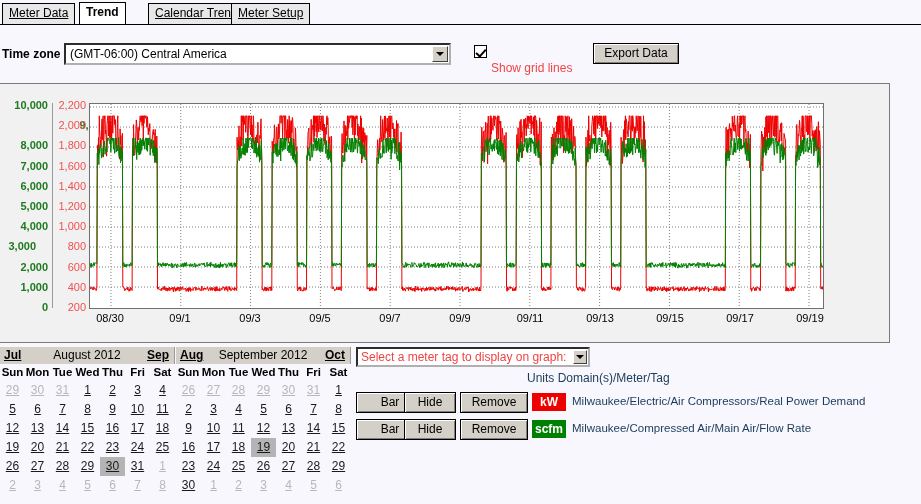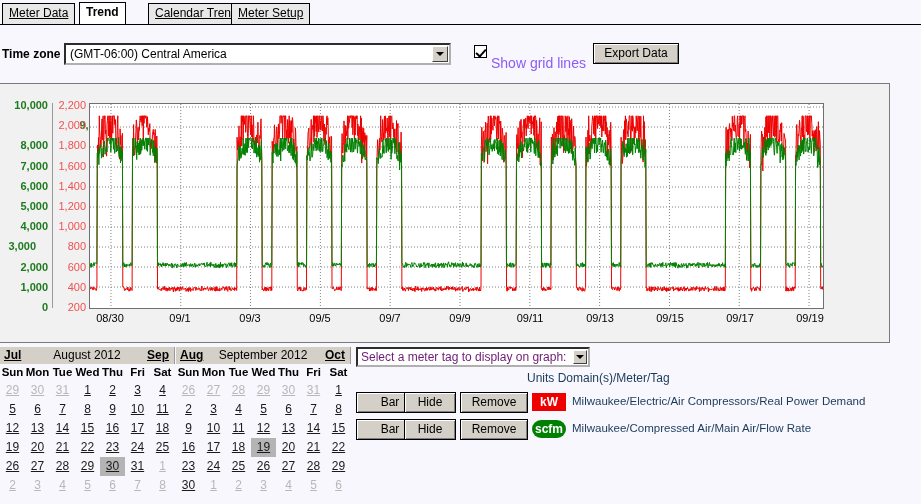--- a/index.html
+++ b/index.html
@@ -116,23 +116,23 @@
     content: "";
     position: absolute;
     left: 3px; top: 1px;
     width: 4px; height: 8px;
     border: solid #000;
     border-width: 0 2px 2px 0;
     transform: rotate(42deg);
   }
   .gridchk-label {
     position: absolute;
-    left: 491px; top: 12px;
-    font-size: 14px;
-    color: #8b5cf6;
+    left: 491px; top: 18px;
+    font-size: 12px;
+    color: #ef4444;
   }
   .btn {
     box-sizing: border-box;
     background: #d4d0c8;
     border: 1px solid #000;
     box-shadow: inset 1px 1px 0 #fff, inset -1px -1px 0 #808080;
     font-size: 12px;
     color: #000;
     text-align: center;
     cursor: pointer;
@@ -262,21 +262,21 @@
     border: 2px inset #b0b0b0;
     border-top-color: #808080;
     border-left-color: #808080;
     background: #fff;
     cursor: pointer;
   }
   .tag-select .val {
     position: absolute;
     left: 3px; top: 1px;
     font-size: 12px;
-    color: #701a75;
+    color: #ef4444;
     white-space: nowrap;
   }
   .tag-select .arrowbtn {
     position: absolute;
     right: 1px; top: 1px;
     width: 14px; height: 14px;
     background: #d4d0c8;
     border: 1px solid #fff;
     border-right-color: #404040;
     border-bottom-color: #404040;
@@ -551,18 +551,18 @@
         <div class="btn lg-bar">Bar</div>
         <div class="btn lg-hide">Hide</div>
         <div class="btn lg-remove">Remove</div>
         <div class="badge" style="background: rgb(238, 0, 0);">kW</div>
         <div class="legend-text">Milwaukee/Electric/Air Compressors/Real Power Demand</div>
       </div>
       <div class="legend-row" style="top: 419px;">
         <div class="btn lg-bar">Bar</div>
         <div class="btn lg-hide">Hide</div>
         <div class="btn lg-remove">Remove</div>
-        <div class="badge" style="background: rgb(0, 128, 0); border-radius: 9px;">scfm</div>
+        <div class="badge" style="background: rgb(0, 128, 0);">scfm</div>
         <div class="legend-text">Milwaukee/Compressed Air/Main Air/Flow Rate</div>
       </div>
     </div>
 
 </div>
 
 </body></html>

